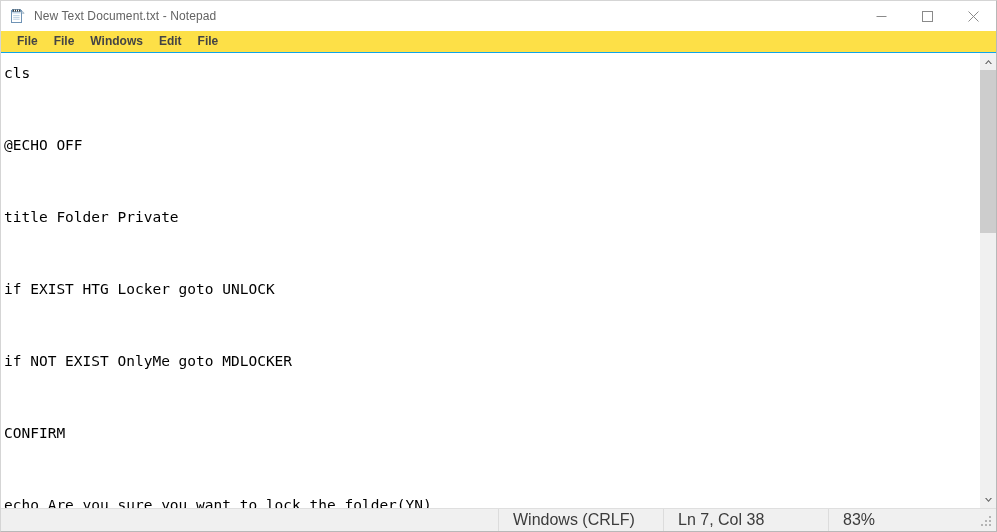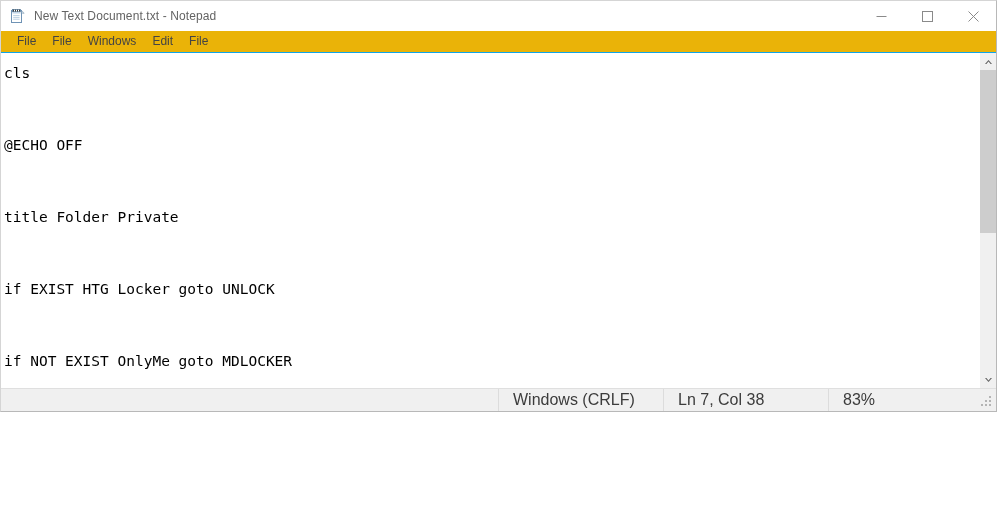--- a/index.html
+++ b/index.html
@@ -11,21 +11,21 @@
     width: 997px;
     height: 532px;
     overflow: hidden;
     font-family: "Liberation Sans", sans-serif;
     -webkit-font-smoothing: antialiased;
   }
 
   .window {
     position: relative;
     width: 997px;
-    height: 412px;
+    height: 532px;
     background: #ffffff;
     box-sizing: border-box;
     border-top: 1px solid #d5d5d5;
     border-left: 1px solid #d5d5d5;
     border-right: 1px solid #b8b8b8;
     border-bottom: 1px solid #b8b8b8;
     display: flex;
     flex-direction: column;
   }
 
@@ -67,25 +67,26 @@
     align-items: center;
     justify-content: center;
     background: transparent;
   }
   .winbtn svg { display: block; }
 
   
   .menubar {
     height: 21px;
     min-height: 21px;
-    background: #eab308;
+    background: #fde047;
     display: flex;
     align-items: center;
     padding-left: 8px;
     box-sizing: border-box;
+    font-weight: bold;
   }
   .menuitem {
     font-size: 12px;
     color: #444444;
     padding: 2px 8px 3px 8px;
     white-space: nowrap;
     line-height: 15px;
     font-family: "Liberation Sans", sans-serif;
   }
 

